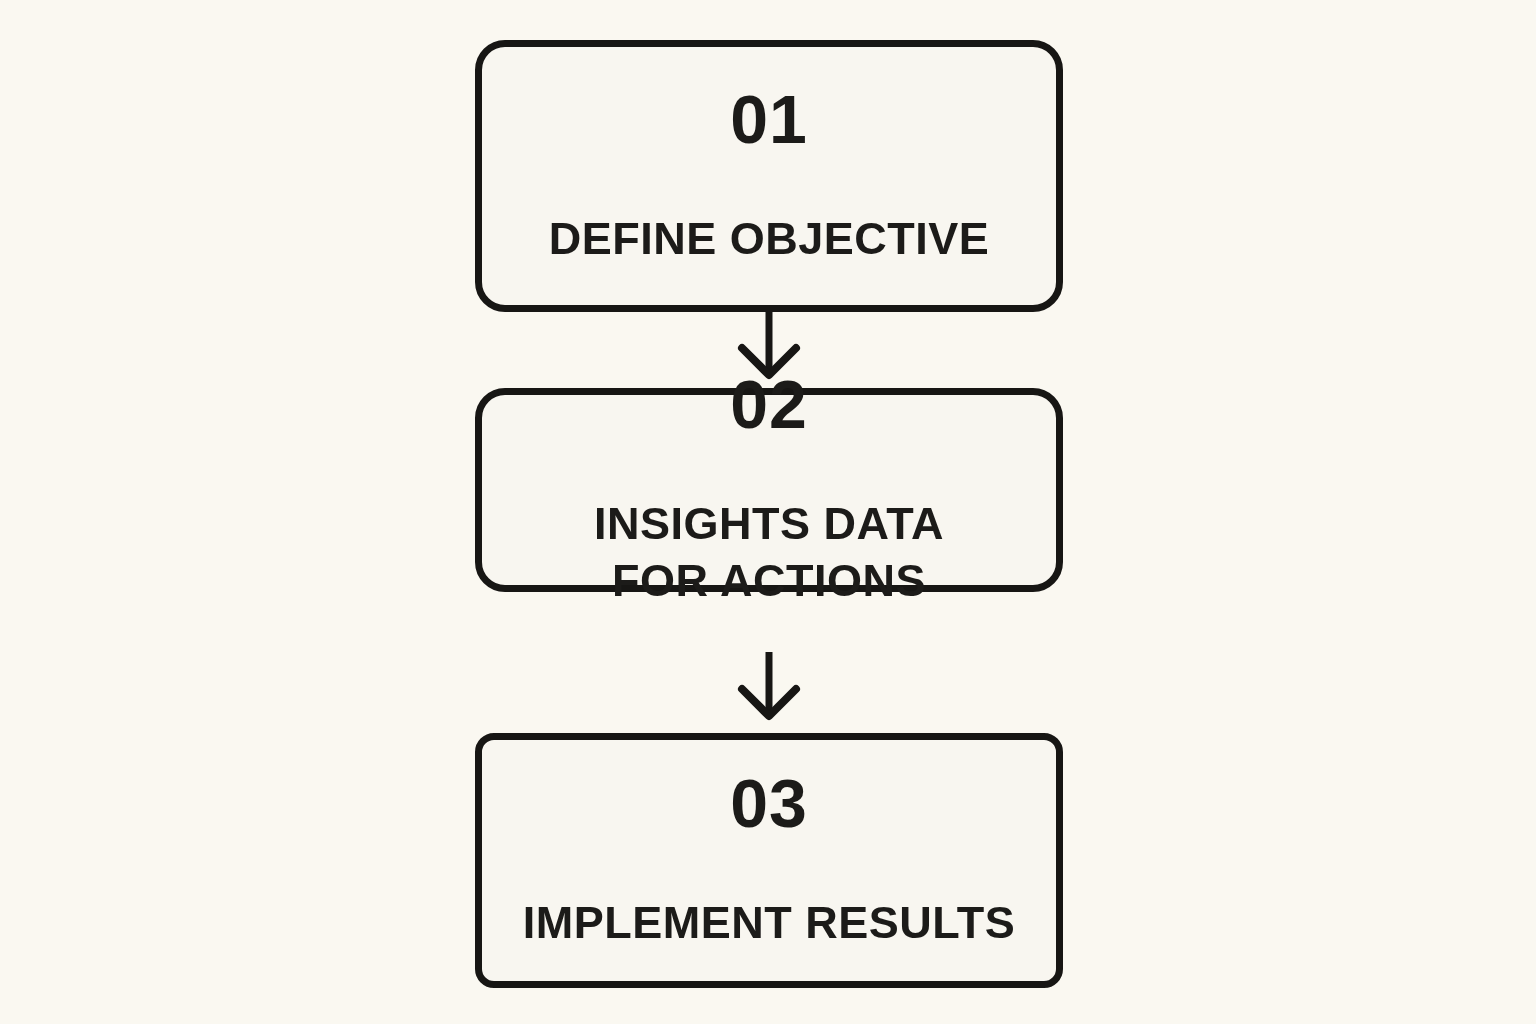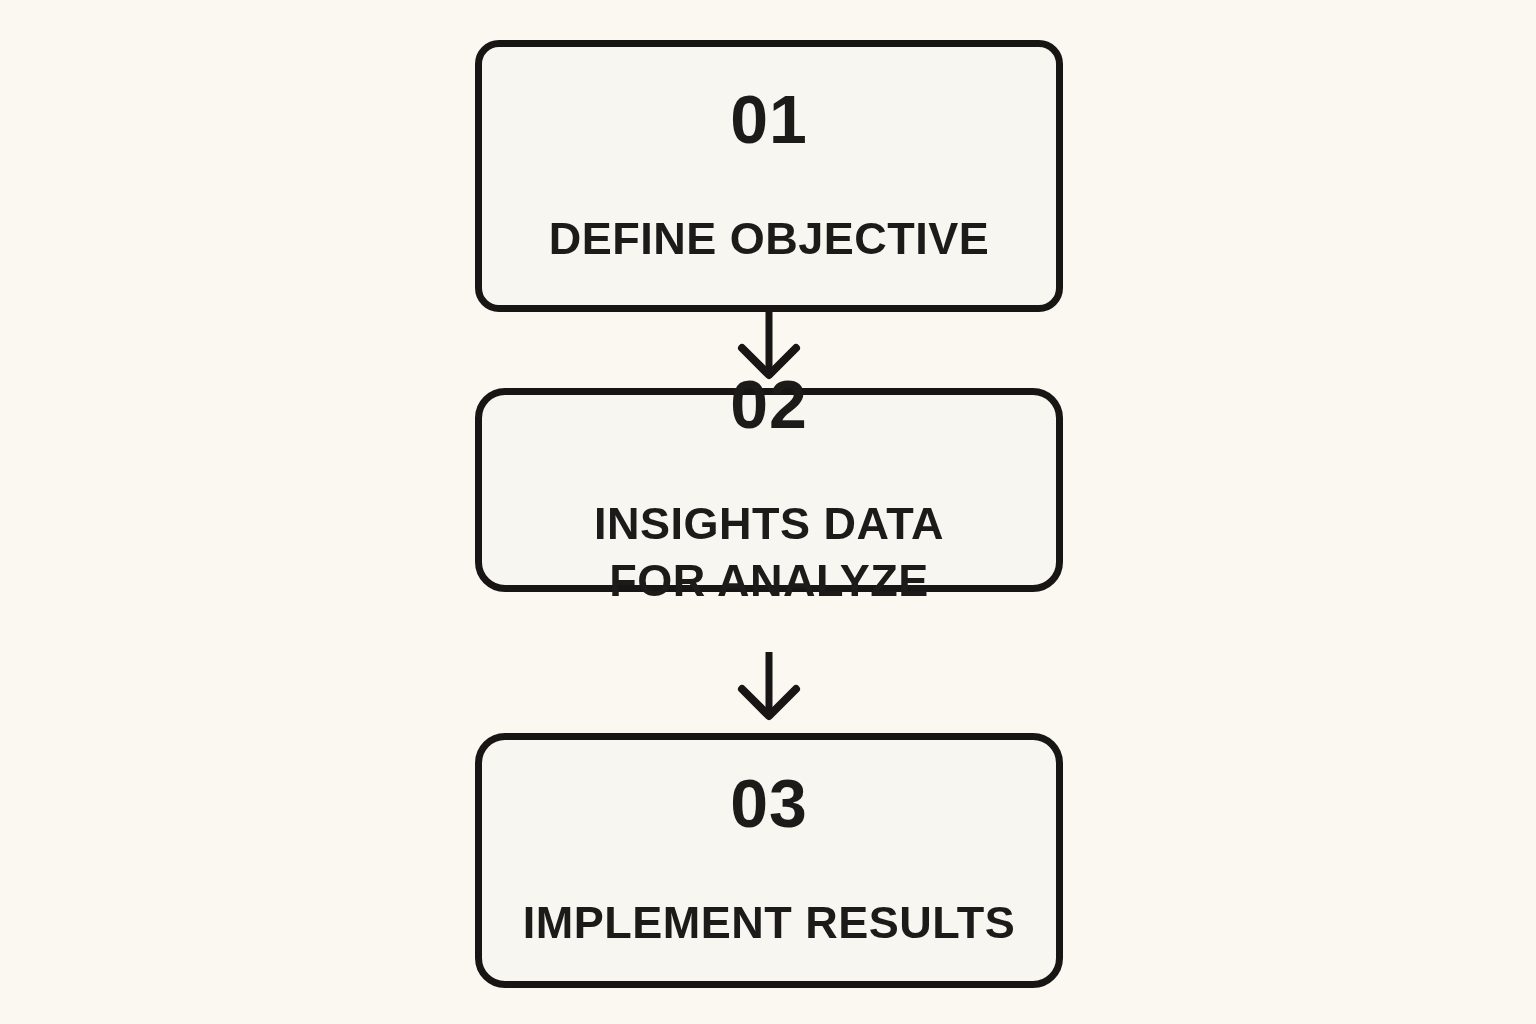--- a/index.html
+++ b/index.html
@@ -21,23 +21,23 @@
     box-sizing: border-box;
     background: #F8F6F0;
     border: 7px solid #171614;
     border-radius: 30px;
     display: flex;
     flex-direction: column;
     align-items: center;
     justify-content: center;
     text-align: center;
   }
-  .step-box-1 { top: 40px;  height: 272px; border-radius: 24px; }
+  .step-box-1 { top: 40px;  height: 272px; }
   .step-box-2 { top: 388px; height: 204px; }
-  .step-box-3 { top: 733px; height: 255px; }
+  .step-box-3 { top: 733px; height: 255px; border-radius: 19px; }
   .step-number {
     font-size: 68px;
     font-weight: 700;
     color: #1C1B19;
     letter-spacing: 1px;
     line-height: 1;
     margin-bottom: 22px;
   }
   .step-title {
     font-size: 45px;
@@ -73,21 +73,21 @@
     <svg width="76" height="74" viewBox="0 0 76 74" aria-hidden="true">
       <line x1="38" y1="2" x2="38" y2="63" stroke="#171614" stroke-width="7"></line>
       <polyline points="11,39 38,66 65,39" fill="none" stroke="#171614" stroke-width="8" stroke-linecap="round" stroke-linejoin="round"></polyline>
     </svg>
   </div>
 
   <div class="step-box step-box-2">
     <div class="step-number">02</div>
     <div class="step-title">
       <div>INSIGHTS DATA</div>
-      <div>FOR ANALYZE</div>
+      <div>FOR ACTIONS</div>
     </div>
   </div>
 
   <div class="connector connector-2">
     <svg width="76" height="74" viewBox="0 0 76 74" aria-hidden="true">
       <line x1="38" y1="2" x2="38" y2="63" stroke="#171614" stroke-width="7"></line>
       <polyline points="11,39 38,66 65,39" fill="none" stroke="#171614" stroke-width="8" stroke-linecap="round" stroke-linejoin="round"></polyline>
     </svg>
   </div>
 

